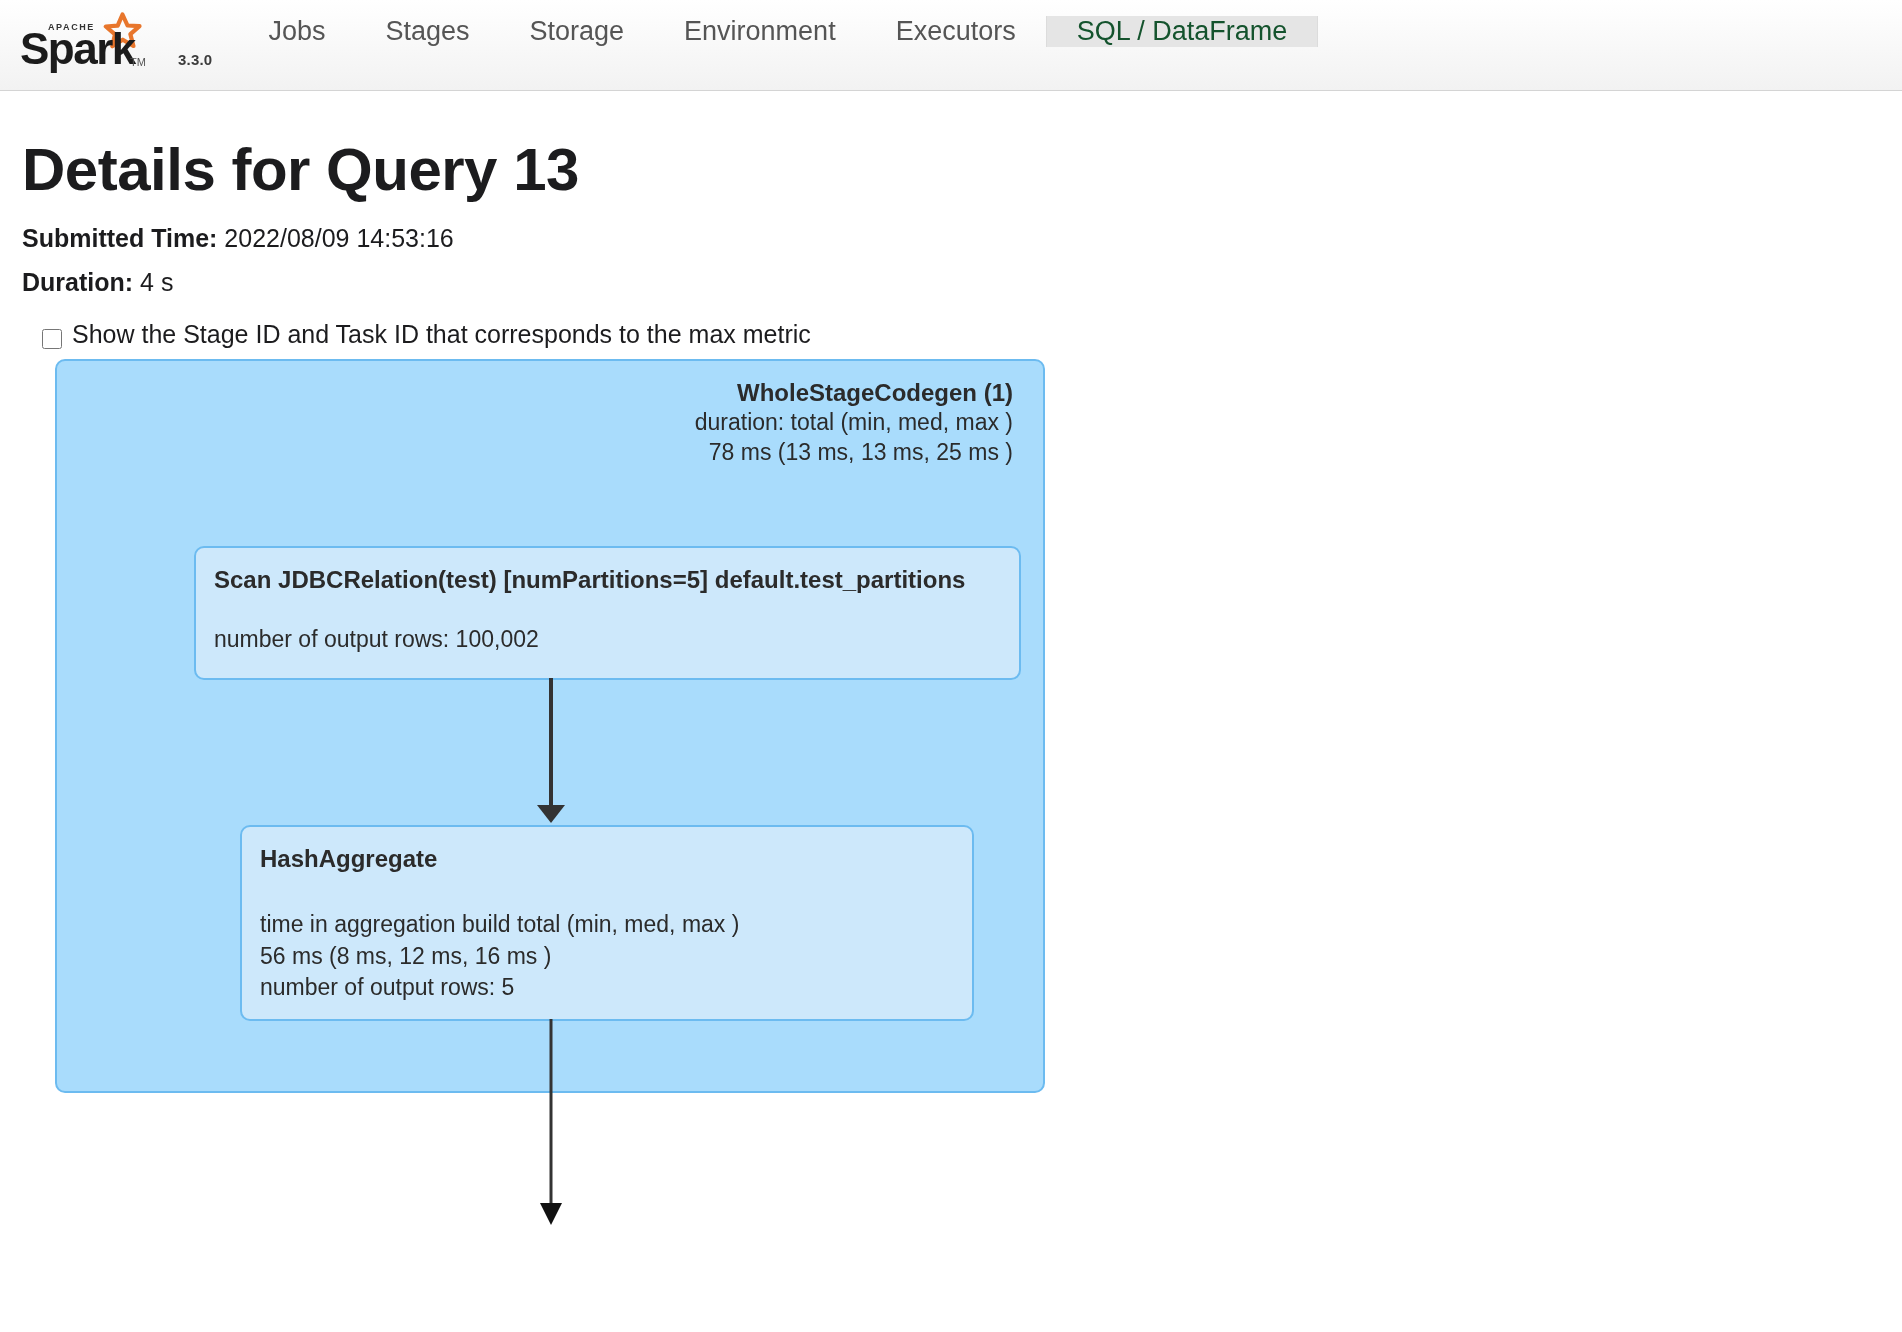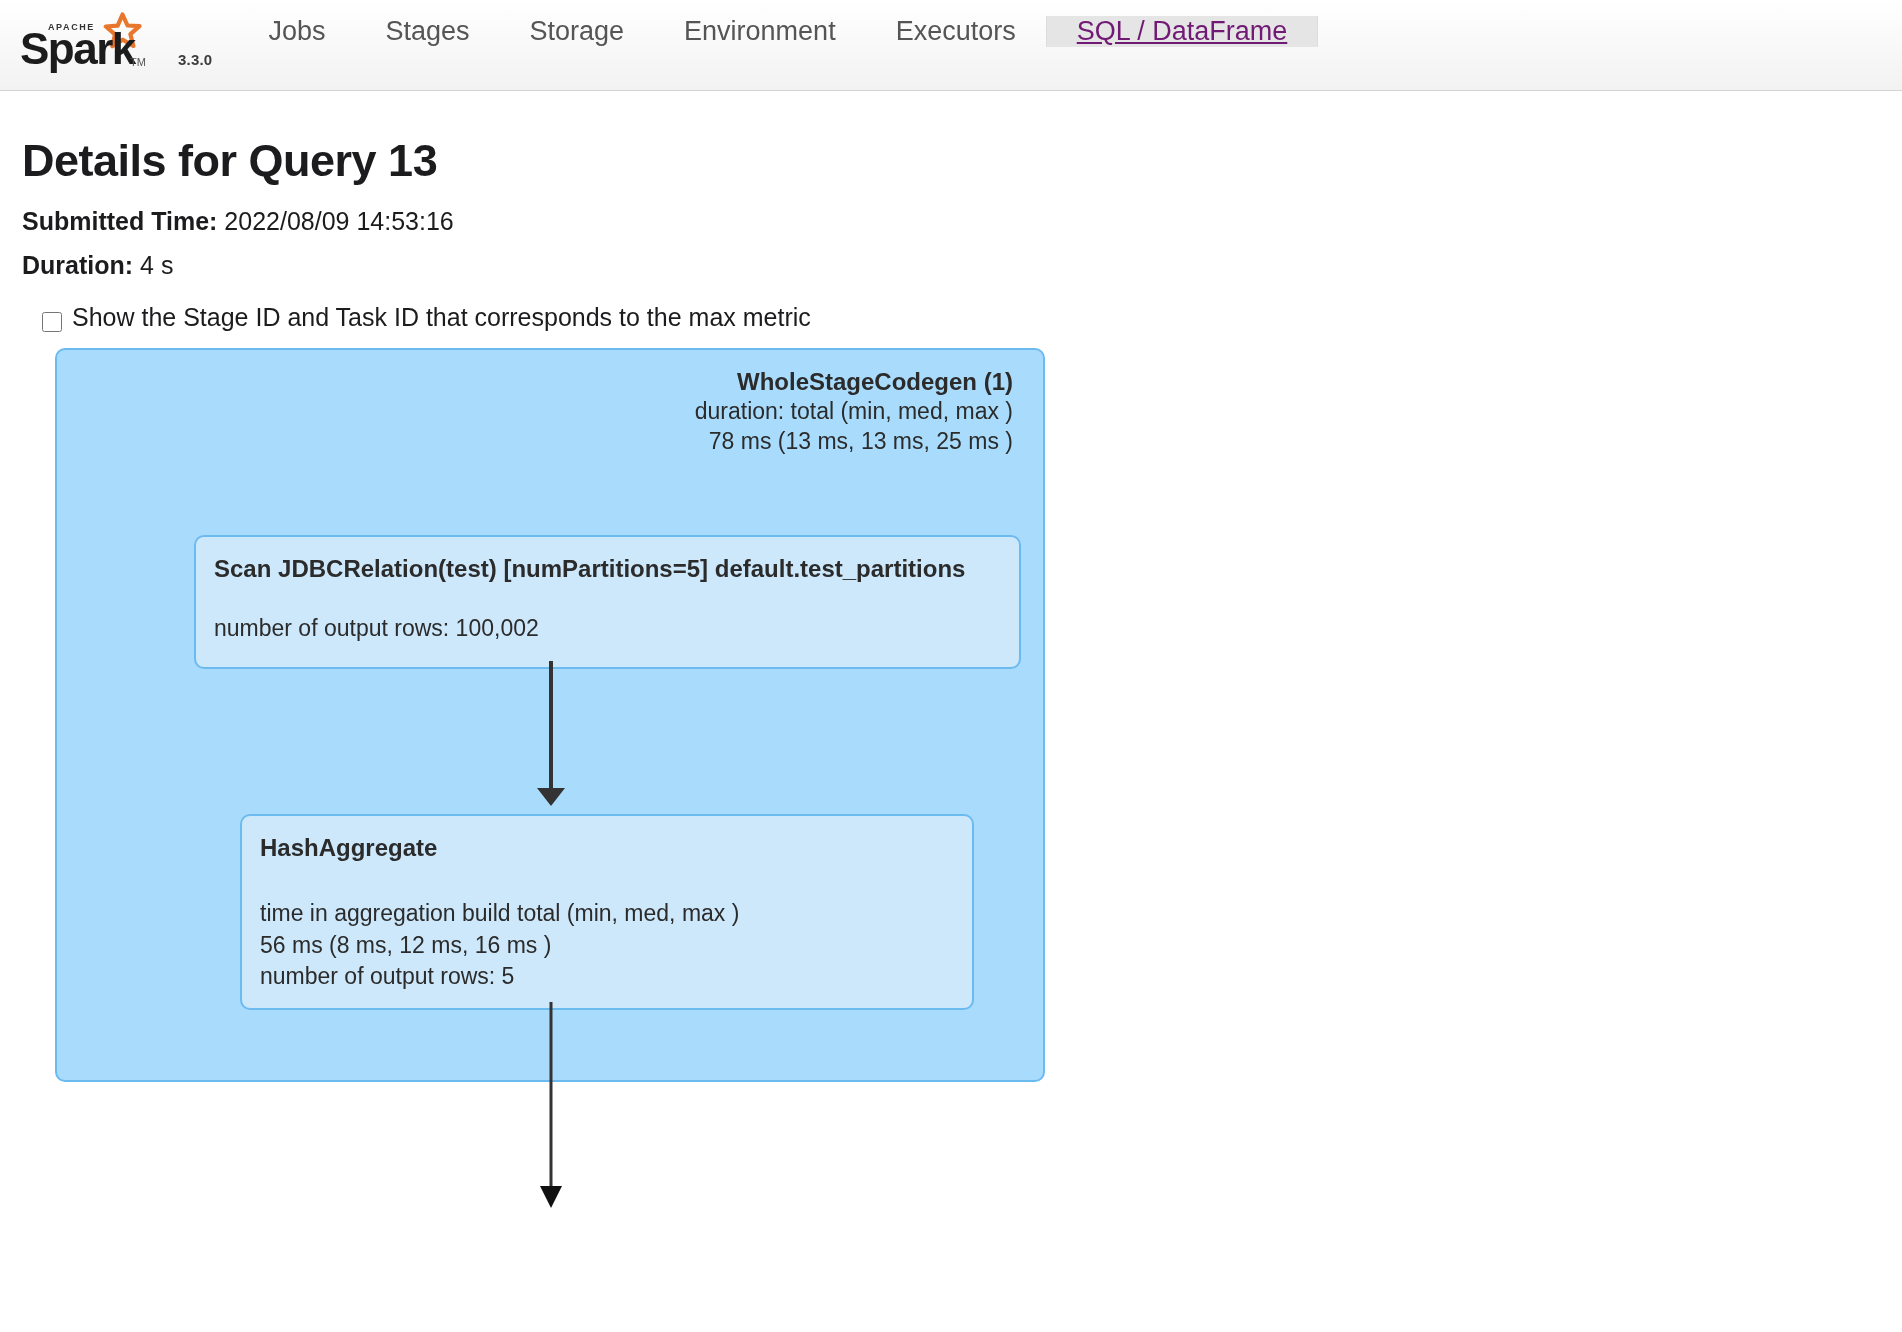--- a/index.html
+++ b/index.html
@@ -56,33 +56,32 @@
     color: #555555;
     text-decoration: none;
     background: transparent;
     border: none;
     cursor: pointer;
     white-space: nowrap;
     font-family: "Liberation Sans", sans-serif;
   }
   .nav-tab.active {
     background: #e5e5e5;
-    color: #701a75;
+    color: #14532d;
     border-right: 1px solid #dcdcdc;
     border-left: 1px solid #dcdcdc;
-    text-decoration: underline;
   }
 
   
   .content {
     position: relative;
     padding: 0 0 0 22px;
   }
   .page-title {
-    font-size: 45px;
+    font-size: 60px;
     font-weight: bold;
     letter-spacing: -0.5px;
     margin: 44px 0 0 0;
     color: #1c1c1e;
   }
   .summary { margin-top: 22px; line-height: 1.0; }
   .summary-row {
     font-size: 25px;
     margin: 0 0 19px 0;
     color: #1c1c1e;
@@ -115,21 +114,21 @@
   
   .graph {
     position: relative;
     width: 1902px;
     height: 870px;
     margin-top: 8px;
   }
   .cluster {
     position: absolute;
     left: 55px;
-    top: 8px;
+    top: 2px;
     width: 990px;
     height: 734px;
     background: #a9dcfc;
     border: 2px solid #6cbbf0;
     border-radius: 10px;
   }
   .cluster-label {
     position: absolute;
     right: 30px;
     top: 16px;

